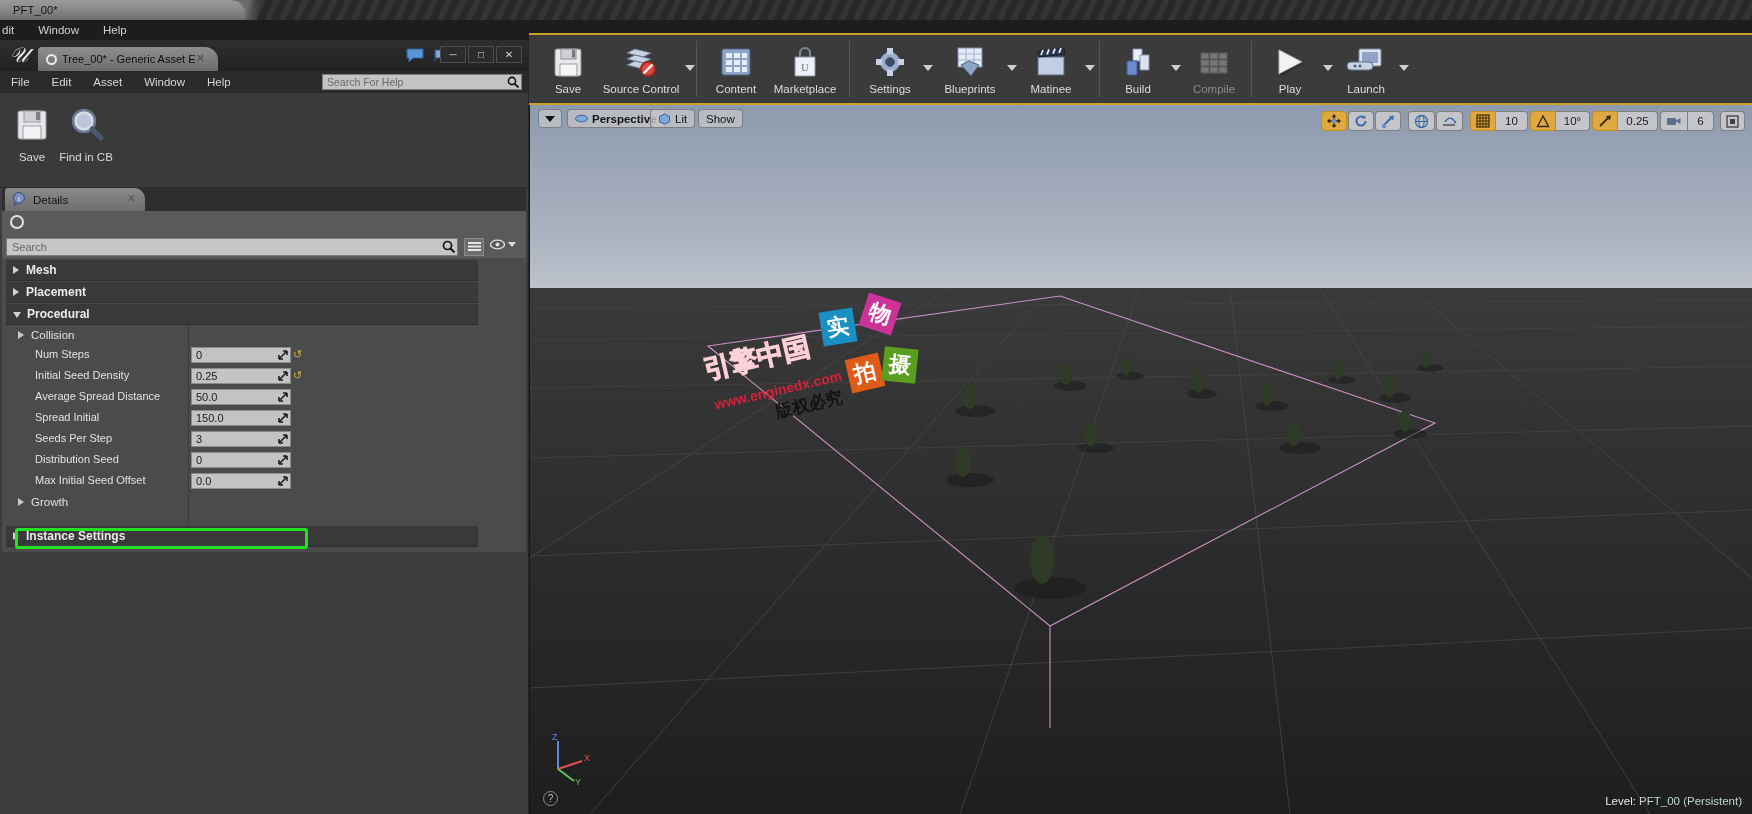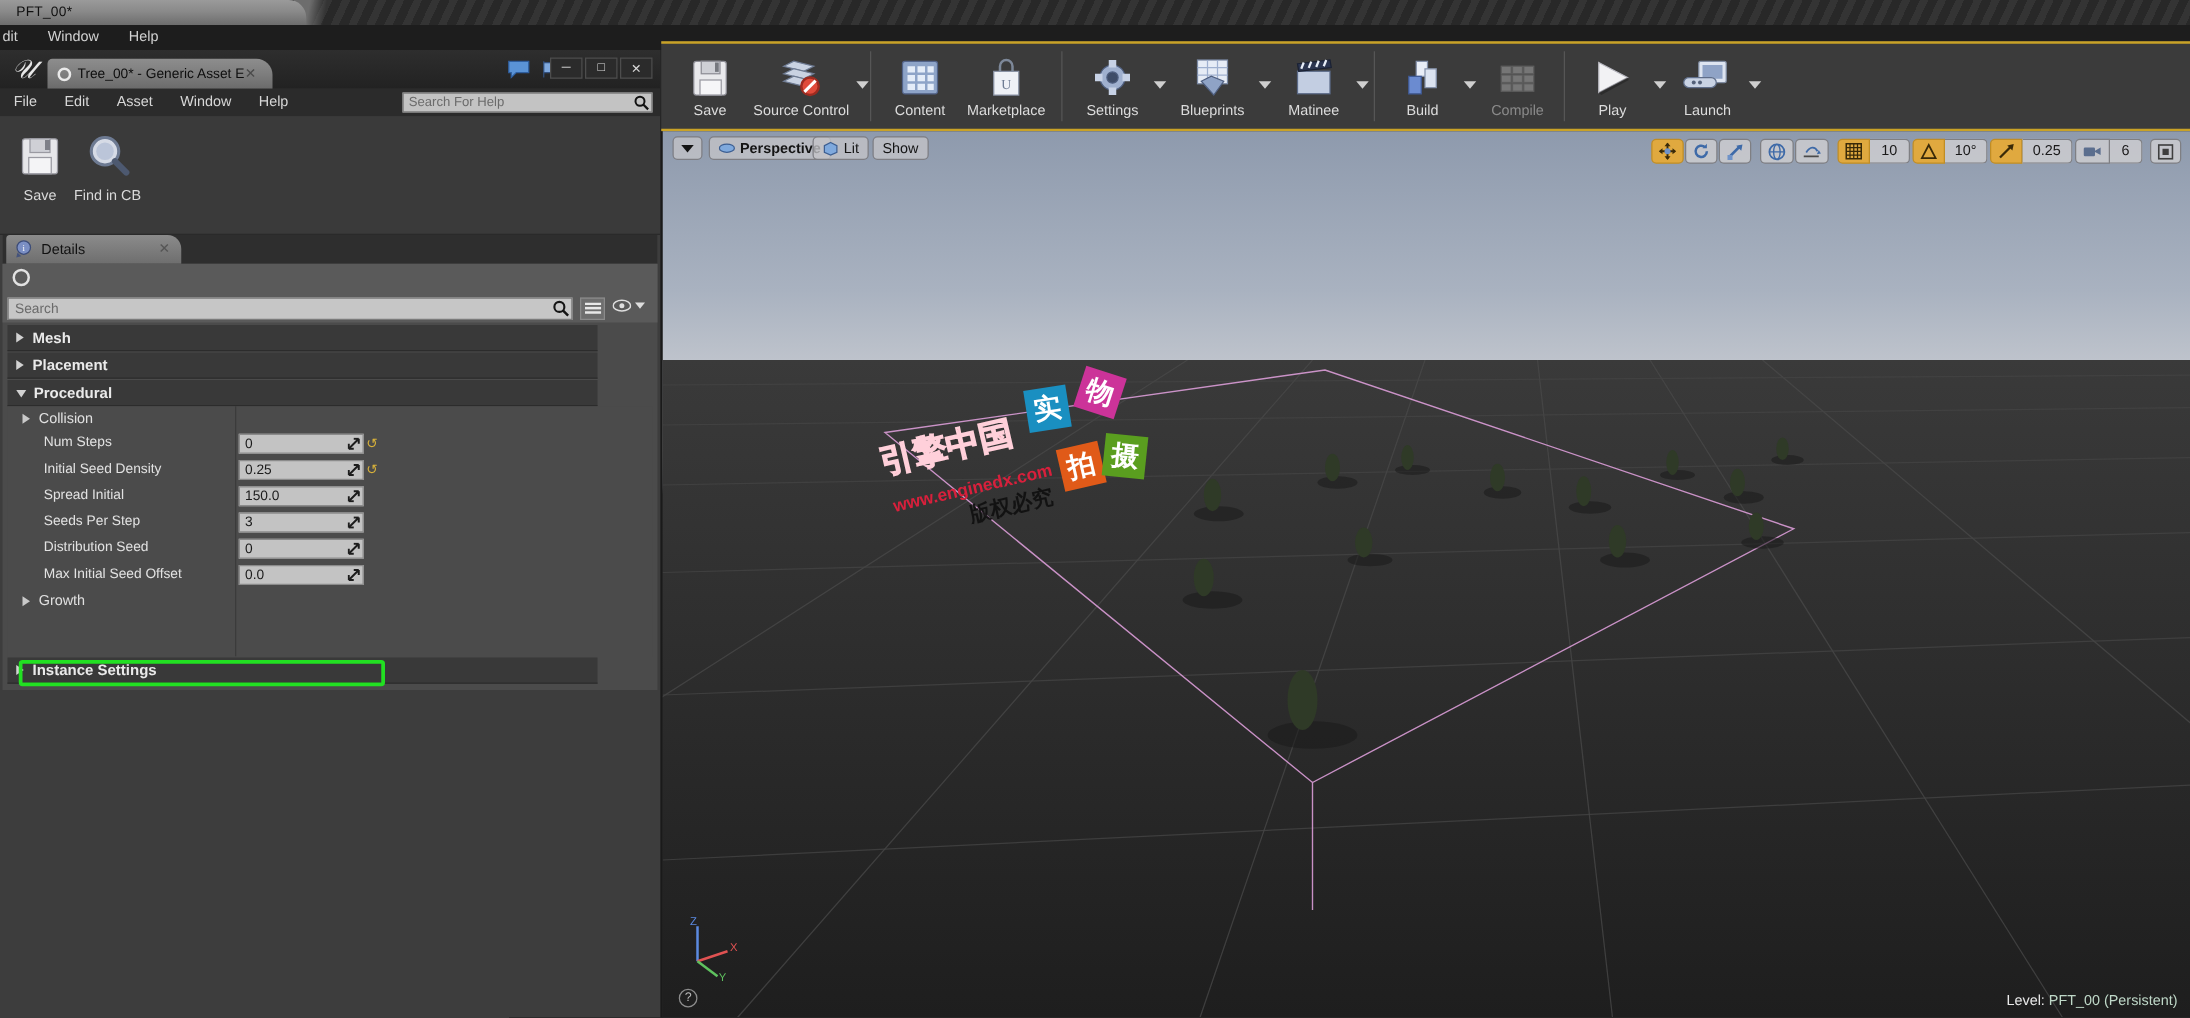--- a/index.html
+++ b/index.html
@@ -447,20 +447,28 @@
         <div class="prow">
           <div class="plabel">Initial Seed Density</div>
           <div class="pfield">0.25</div>
           <svg class="spin" viewBox="0 0 10 10">
               <path d="M1 9L9 1M9 1v4M9 1H5" stroke="#1d1d1d" stroke-width="1.6" fill="none"></path>
               <path d="M1 9h4M1 9V5" stroke="#1d1d1d" stroke-width="1.6" fill="none"></path>
             </svg>
           <div class="revert">↺</div>
         </div>
 
+        <div class="prow">
+          <div class="plabel">Average Spread Distance</div>
+          <div class="pfield">50.0</div>
+          <svg class="spin" viewBox="0 0 10 10">
+              <path d="M1 9L9 1M9 1v4M9 1H5" stroke="#1d1d1d" stroke-width="1.6" fill="none"></path>
+              <path d="M1 9h4M1 9V5" stroke="#1d1d1d" stroke-width="1.6" fill="none"></path>
+            </svg>
+        </div>
 
         <div class="prow">
           <div class="plabel">Spread Initial</div>
           <div class="pfield">150.0</div>
           <svg class="spin" viewBox="0 0 10 10">
               <path d="M1 9L9 1M9 1v4M9 1H5" stroke="#1d1d1d" stroke-width="1.6" fill="none"></path>
               <path d="M1 9h4M1 9V5" stroke="#1d1d1d" stroke-width="1.6" fill="none"></path>
             </svg>
         </div>
 

